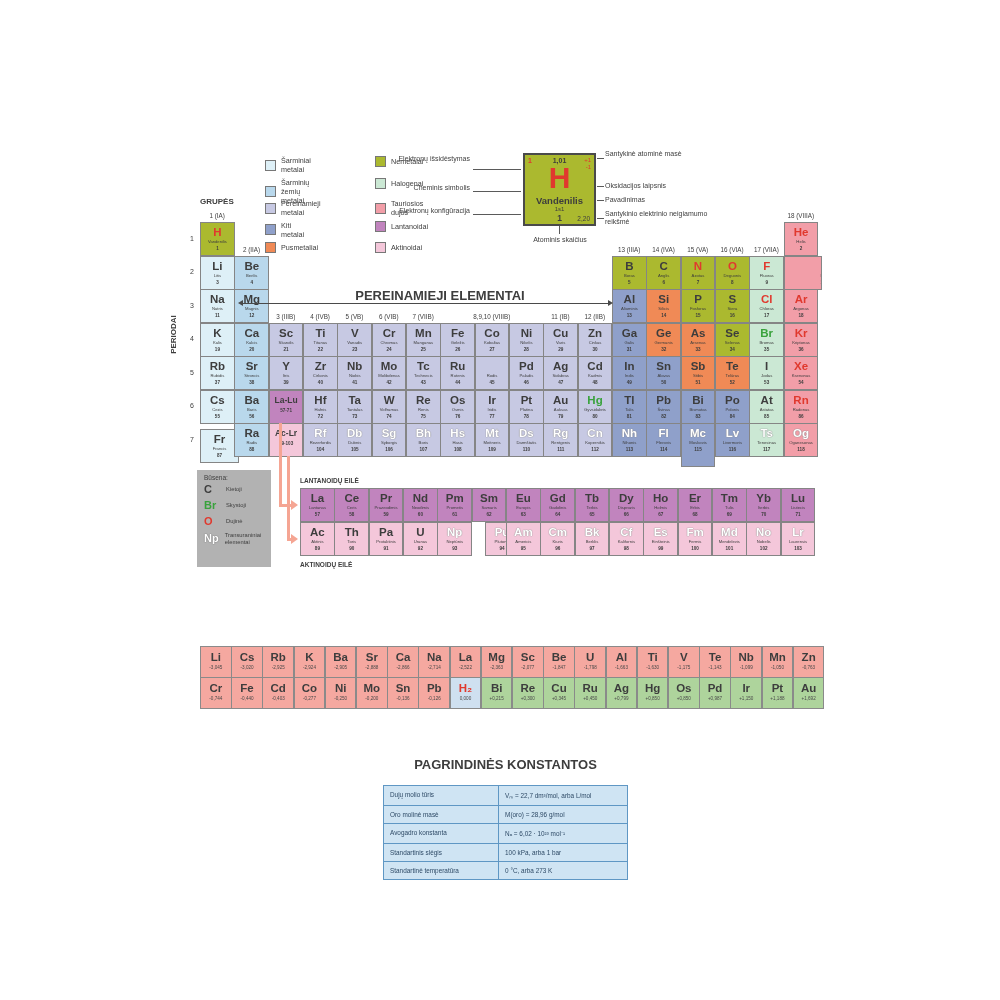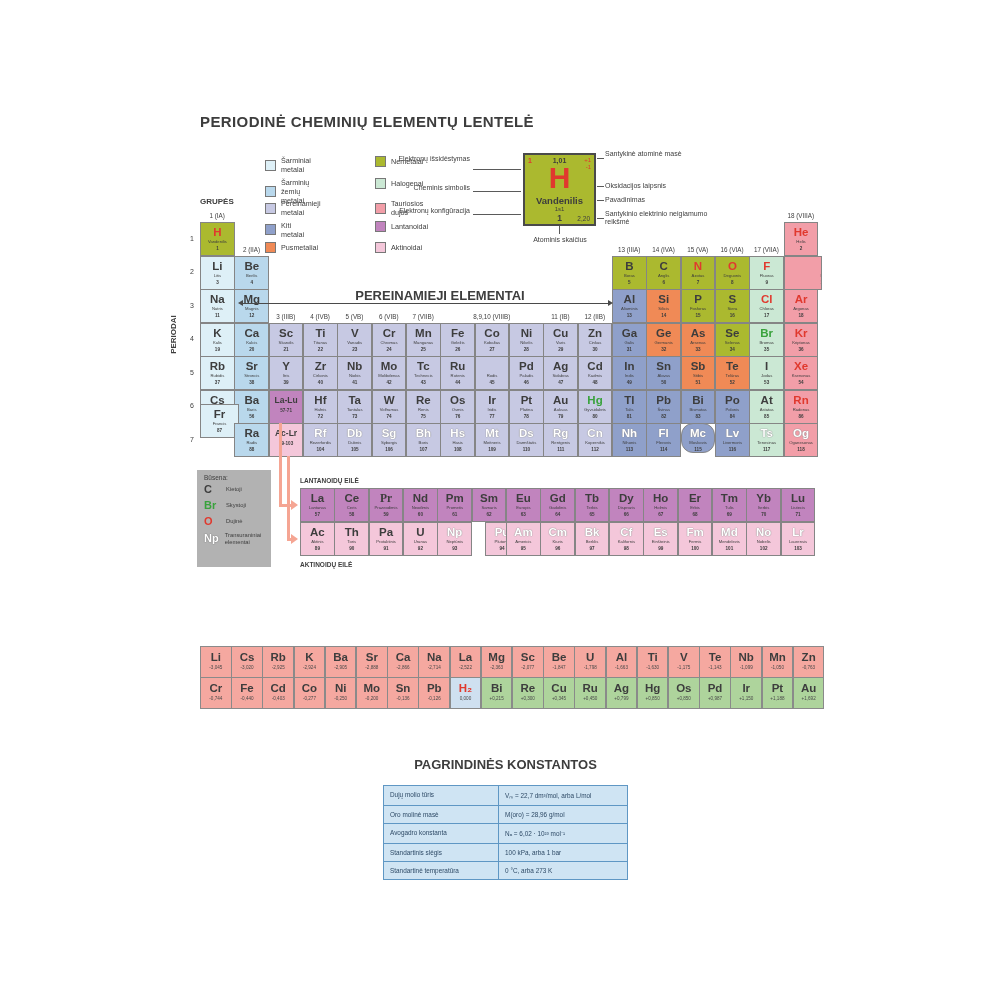--- a/index.html
+++ b/index.html
@@ -64,21 +64,20 @@
   .crow:first-child{border-top:none;}
   .clabel,.cvalue{background:#cfe4f3;font-size:6.4px;color:#2e4a66;padding:5px 6px;box-sizing:border-box;}
   .clabel{width:116px;border-right:1.2px solid #5f97c4;}
   .cvalue{width:129px;}
 </style>
 </head>
 <body>
 
 <div id="canvas">
 
-  <div id="title" class="abs">PERIODINĖ CHEMINIŲ ELEMENTŲ LENTELĖ</div>
 
   <div id="legend" class="abs">
       <div class="lg-item" style="left: 265px; top: 156px;">
         <span class="lg-sw" style="background: rgb(222, 240, 247);"></span>
         <span class="lg-lab">Šarminiai metalai</span>
       </div>
       <div class="lg-item" style="left: 265px; top: 177.5px;">
         <span class="lg-sw" style="background: rgb(185, 216, 236);"></span>
         <span class="lg-lab">Šarminių žemių metalai</span>
       </div>
@@ -529,21 +528,21 @@
       <div class="cell" style="left: 749.28px; top: 389.5px; width: 34.83px; height: 34px; background: rgb(203, 232, 212);">
         <span class="sym" style="color: rgb(61, 61, 61);">At</span>
         <span class="nm">Astatas</span>
         <span class="num">85</span>
       </div>
       <div class="cell" style="left: 783.61px; top: 389.5px; width: 34.83px; height: 34px; background: rgb(242, 158, 168);">
         <span class="sym" style="color: rgb(224, 57, 46);">Rn</span>
         <span class="nm">Radonas</span>
         <span class="num">86</span>
       </div>
-      <div class="cell" style="left: 200px; top: 404px; width: 39px; height: 34px; background: rgb(222, 240, 247);">
+      <div class="cell" style="left: 200px; top: 429px; width: 39px; height: 34px; background: rgb(222, 240, 247);">
         <span class="sym" style="color: rgb(61, 61, 61);">Fr</span>
         <span class="nm">Francis</span>
         <span class="num">87</span>
       </div>
       <div class="cell" style="left: 234.33px; top: 423px; width: 34.83px; height: 34px; background: rgb(185, 216, 236);">
         <span class="sym" style="color: rgb(61, 61, 61);">Ra</span>
         <span class="nm">Radis</span>
         <span class="num">88</span>
       </div>
       <div class="cell" style="left: 268.66px; top: 423px; width: 34.83px; height: 34px; background: rgb(244, 199, 218);">
@@ -598,21 +597,21 @@
       <div class="cell" style="left: 611.96px; top: 423px; width: 34.83px; height: 34px; background: rgb(143, 160, 202);">
         <span class="sym" style="color: rgb(255, 255, 255); text-shadow: rgb(138, 138, 138) 0px 0px 1px, rgb(138, 138, 138) 0px 0px 1px;">Nh</span>
         <span class="nm">Nihonis</span>
         <span class="num">113</span>
       </div>
       <div class="cell" style="left: 646.29px; top: 423px; width: 34.83px; height: 34px; background: rgb(143, 160, 202);">
         <span class="sym" style="color: rgb(255, 255, 255); text-shadow: rgb(138, 138, 138) 0px 0px 1px, rgb(138, 138, 138) 0px 0px 1px;">Fl</span>
         <span class="nm">Flerovis</span>
         <span class="num">114</span>
       </div>
-      <div class="cell" style="left: 680.62px; top: 423px; width: 34.83px; height: 30px; background: rgb(143, 160, 202); border-radius: 12px;">
+      <div class="cell" style="left: 680.62px; top: 423px; width: 34.83px; height: 44px; background: rgb(143, 160, 202);">
         <span class="sym" style="color: rgb(255, 255, 255); text-shadow: rgb(138, 138, 138) 0px 0px 1px, rgb(138, 138, 138) 0px 0px 1px;">Mc</span>
         <span class="nm">Moskovis</span>
         <span class="num">115</span>
       </div>
       <div class="cell" style="left: 714.95px; top: 423px; width: 34.83px; height: 34px; background: rgb(143, 160, 202);">
         <span class="sym" style="color: rgb(255, 255, 255); text-shadow: rgb(138, 138, 138) 0px 0px 1px, rgb(138, 138, 138) 0px 0px 1px;">Lv</span>
         <span class="nm">Livermoris</span>
         <span class="num">116</span>
       </div>
       <div class="cell" style="left: 749.28px; top: 423px; width: 34.83px; height: 34px; background: rgb(203, 232, 212);">
@@ -667,21 +666,21 @@
         <span class="sym" style="color: rgb(61, 61, 61);">La</span>
         <span class="nm">Lantanas</span>
         <span class="num">57</span>
       </div>
       <div class="cell" style="left: 334.33px; top: 488px; width: 34.83px; height: 34px; background: rgb(193, 132, 190);">
         <span class="sym" style="color: rgb(61, 61, 61);">Ce</span>
         <span class="nm">Ceris</span>
         <span class="num">58</span>
       </div>
       <div class="cell" style="left: 368.66px; top: 488px; width: 34.83px; height: 34px; background: rgb(193, 132, 190);">
-        <span class="sym" style="color: rgb(61, 61, 61); font-family: Liberation Serif, serif;">Pr</span>
+        <span class="sym" style="color: rgb(61, 61, 61);">Pr</span>
         <span class="nm">Prazeodimis</span>
         <span class="num">59</span>
       </div>
       <div class="cell" style="left: 402.99px; top: 488px; width: 34.83px; height: 34px; background: rgb(193, 132, 190);">
         <span class="sym" style="color: rgb(61, 61, 61);">Nd</span>
         <span class="nm">Neodimis</span>
         <span class="num">60</span>
       </div>
       <div class="cell" style="left: 437.32px; top: 488px; width: 34.83px; height: 34px; background: rgb(193, 132, 190);">
         <span class="sym" style="color: rgb(61, 61, 61);">Pm</span>

